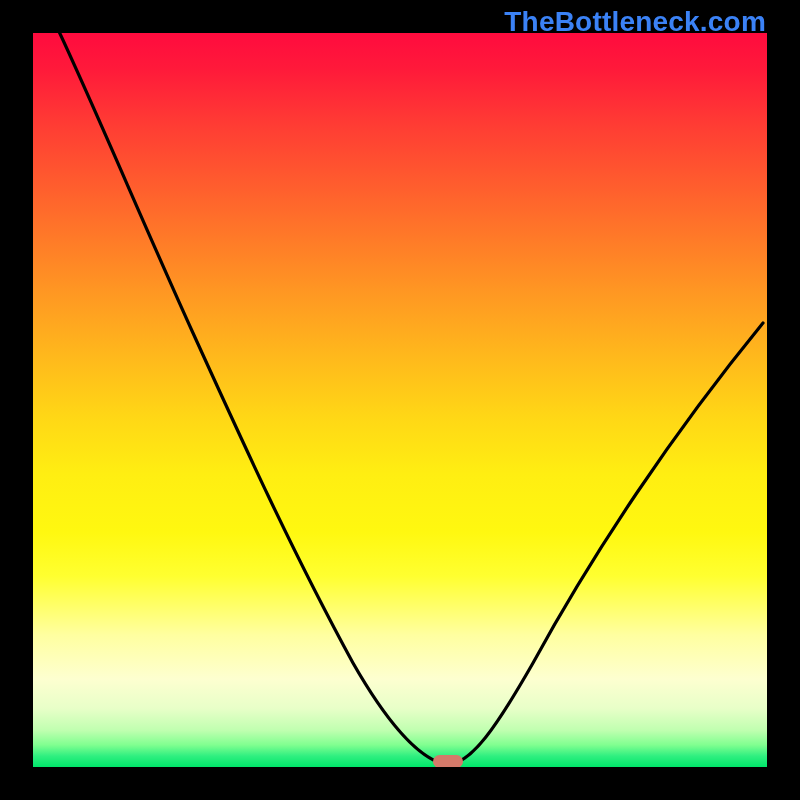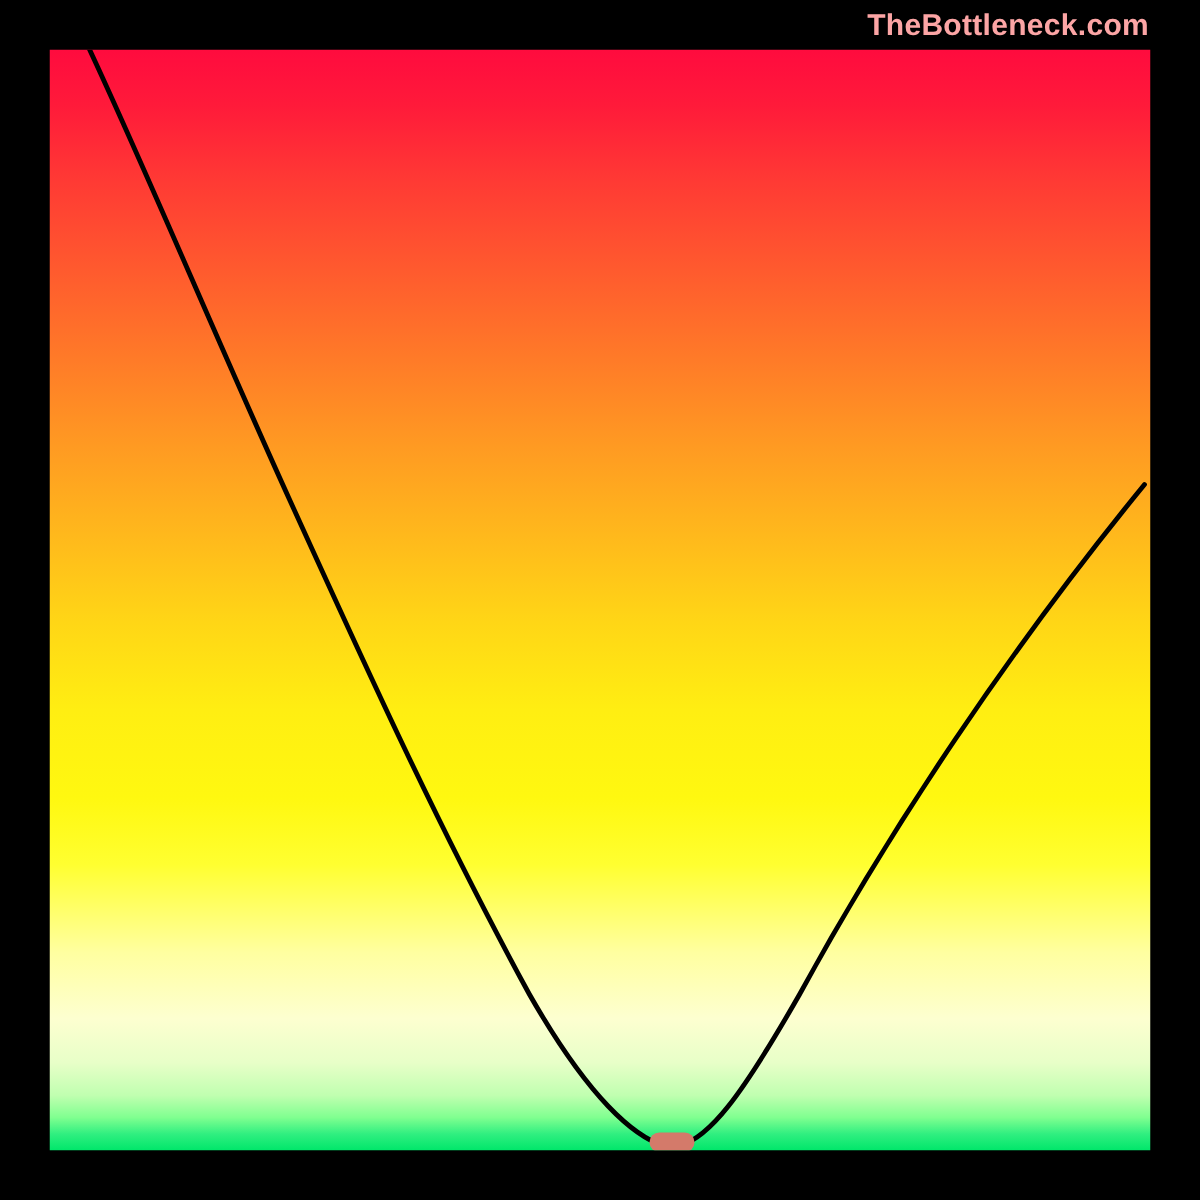--- a/index.html
+++ b/index.html
@@ -53,23 +53,23 @@
     position: absolute;
     inset: 0;
     width: 100%;
     height: 100%;
   }
   .watermark {
     position: absolute;
     top: 6px;
     right: 34px;
     font-family: Arial, Helvetica, sans-serif;
-    font-size: 20px;
+    font-size: 28px;
     font-weight: 600;
-    color: #fca5a5;
+    color: #3b82f6;
     letter-spacing: 0.2px;
     margin-left: 24px;
   }
 </style>
 </head>
 <body>
 
 <div class="frame">
 
   <div class="plot-area">

